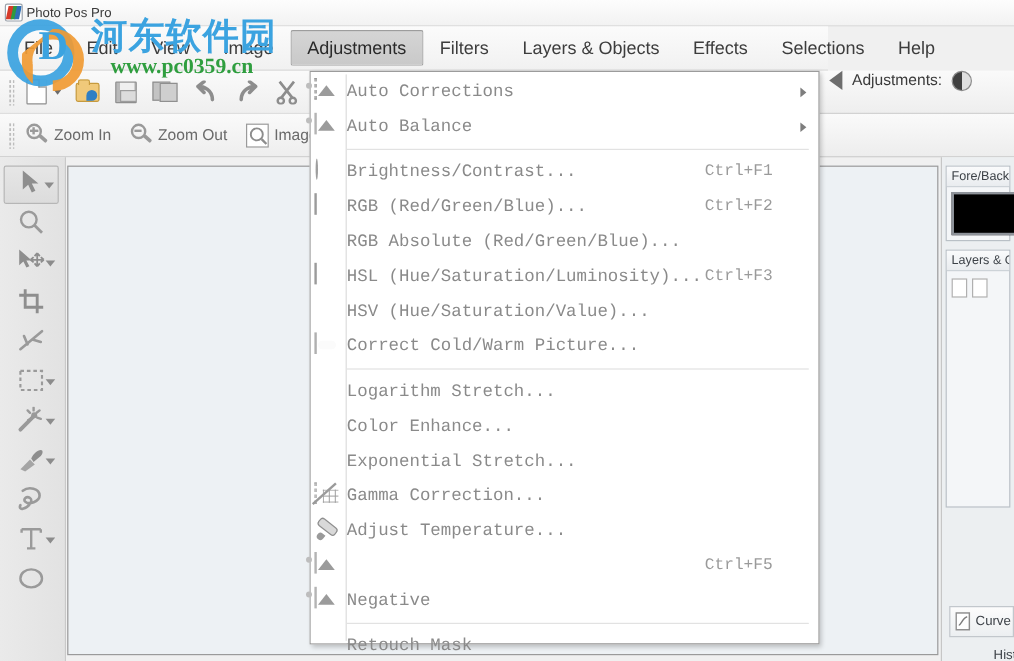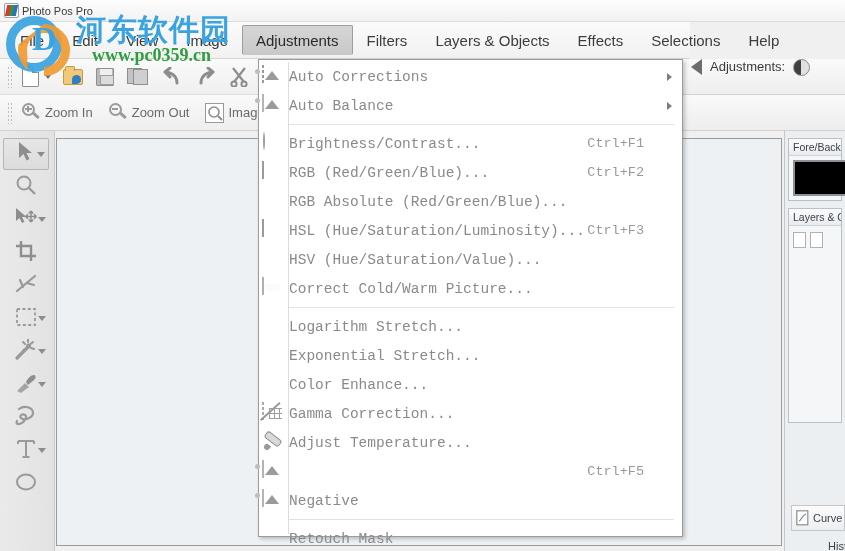--- a/index.html
+++ b/index.html
@@ -453,24 +453,24 @@
         </div>
         <div class="mrow">
           <span class="micon"><span class="mi-cloud"></span></span>
           <span class="mlabel">Correct Cold/Warm Picture...</span>
         </div>
         <div class="msep"></div>
         <div class="mrow">
           <span class="mlabel">Logarithm Stretch...</span>
         </div>
         <div class="mrow">
+          <span class="mlabel">Color Enhance...</span>
+        </div>
+        <div class="mrow">
           <span class="mlabel">Exponential Stretch...</span>
-        </div>
-        <div class="mrow">
-          <span class="mlabel">Color Enhance...</span>
         </div>
         <div class="mrow">
           <span class="micon"><span class="mi-gamma"></span></span>
           <span class="mlabel">Gamma Correction...</span>
         </div>
         <div class="mrow">
           <span class="micon"><span class="mi-therm"></span></span>
           <span class="mlabel">Adjust Temperature...</span>
         </div>
         <div class="mrow">

